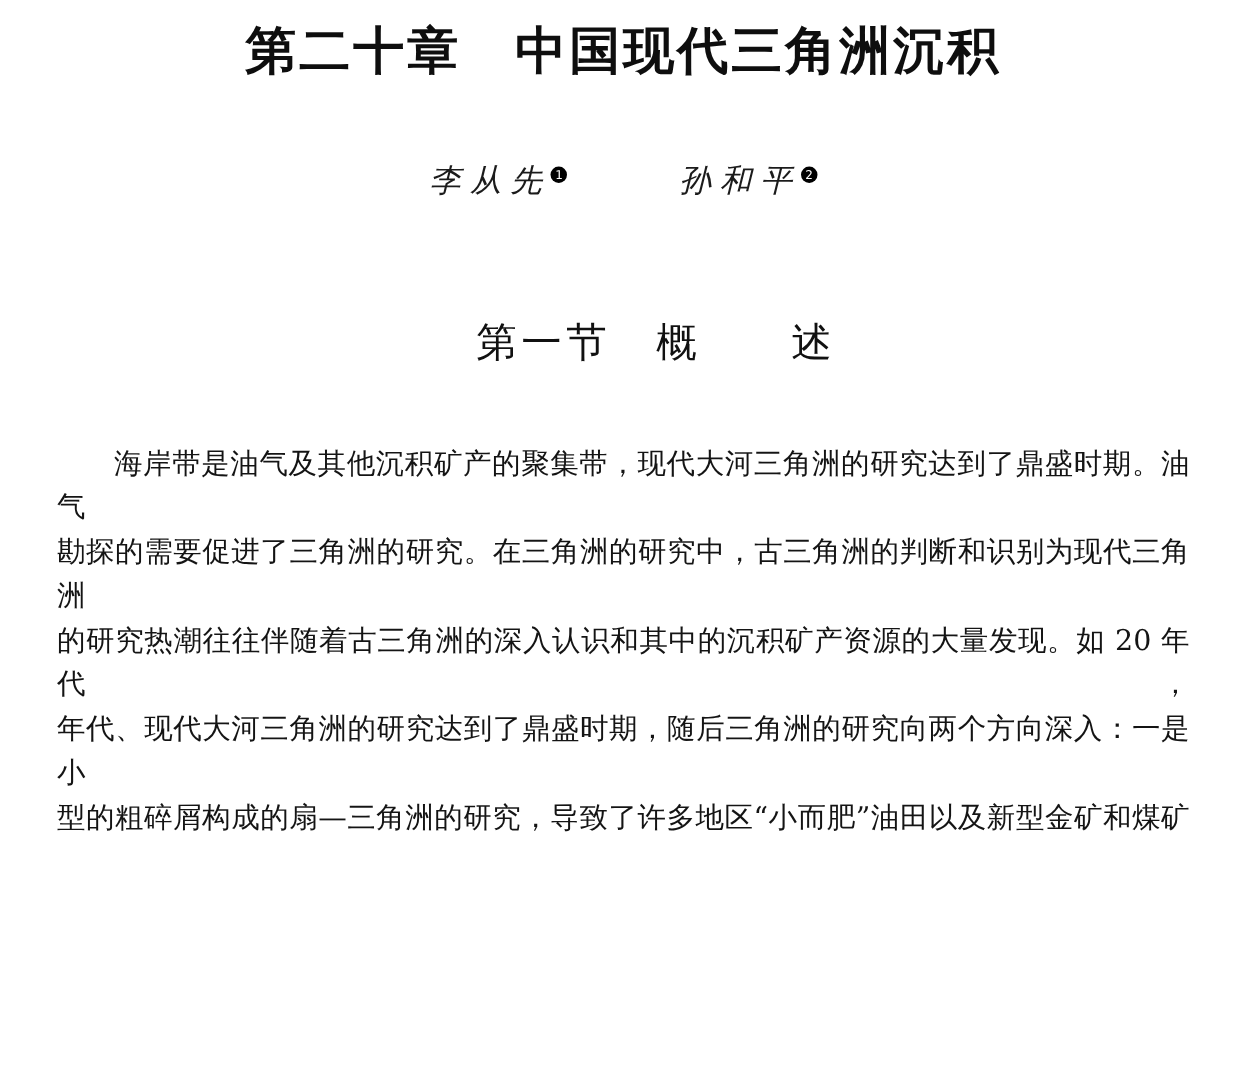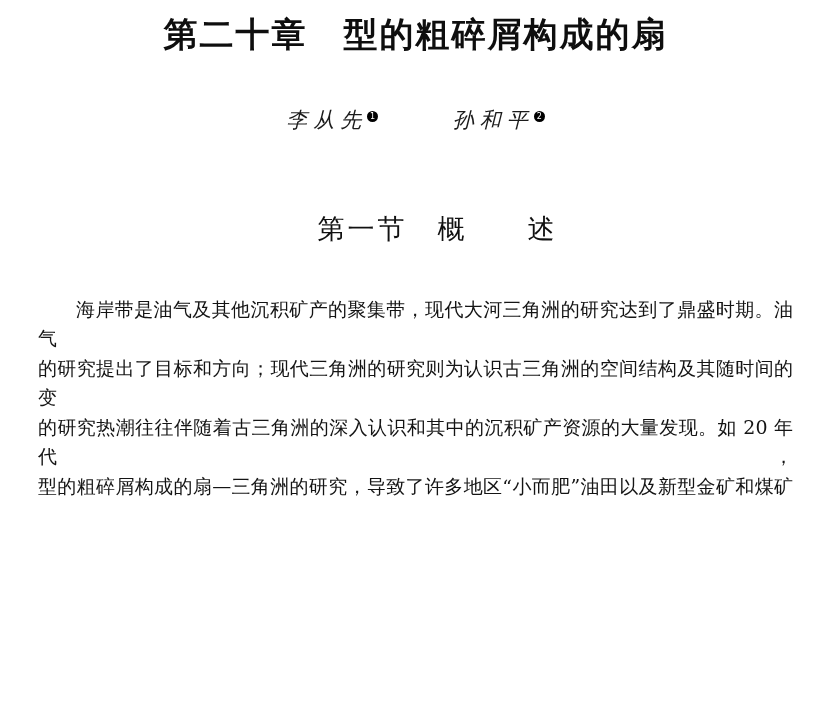--- a/index.html
+++ b/index.html
@@ -72,33 +72,34 @@
     text-align-last: justify;
     white-space: normal;
   }
   .text-line.indent { text-indent: 2em; }
 </style>
 </head>
 <body>
 
 <div class="page">
 
-  <h1 class="chapter-title">第二十章　型的粗碎屑构成的扇</h1>
+  <h1 class="chapter-title">第二十章　中国现代三角洲沉积</h1>
 
   <div class="authors">
     <span class="author"><span>李从先</span><span class="fn-mark">1</span></span>
     <span class="author"><span>孙和平</span><span class="fn-mark">2</span></span>
   </div>
 
   <h2 class="section-title">第一节　概　　述</h2>
 
   <div class="body-text">
 
     <div class="paragraph">
       <div class="text-line indent">海岸带是油气及其他沉积矿产的聚集带，现代大河三角洲的研究达到了鼎盛时期。油气</div>
-      <div class="text-line">的研究提出了目标和方向；现代三角洲的研究则为认识古三角洲的空间结构及其随时间的变</div>
+      <div class="text-line">勘探的需要促进了三角洲的研究。在三角洲的研究中，古三角洲的判断和识别为现代三角洲</div>
       <div class="text-line">的研究热潮往往伴随着古三角洲的深入认识和其中的沉积矿产资源的大量发现。如 20 年代，</div>
+      <div class="text-line">年代、现代大河三角洲的研究达到了鼎盛时期，随后三角洲的研究向两个方向深入：一是小</div>
       <div class="text-line">型的粗碎屑构成的扇—三角洲的研究，导致了许多地区“小而肥”油田以及新型金矿和煤矿</div>
 
     </div>
 
   </div>
 </div>
 
 </body></html>

